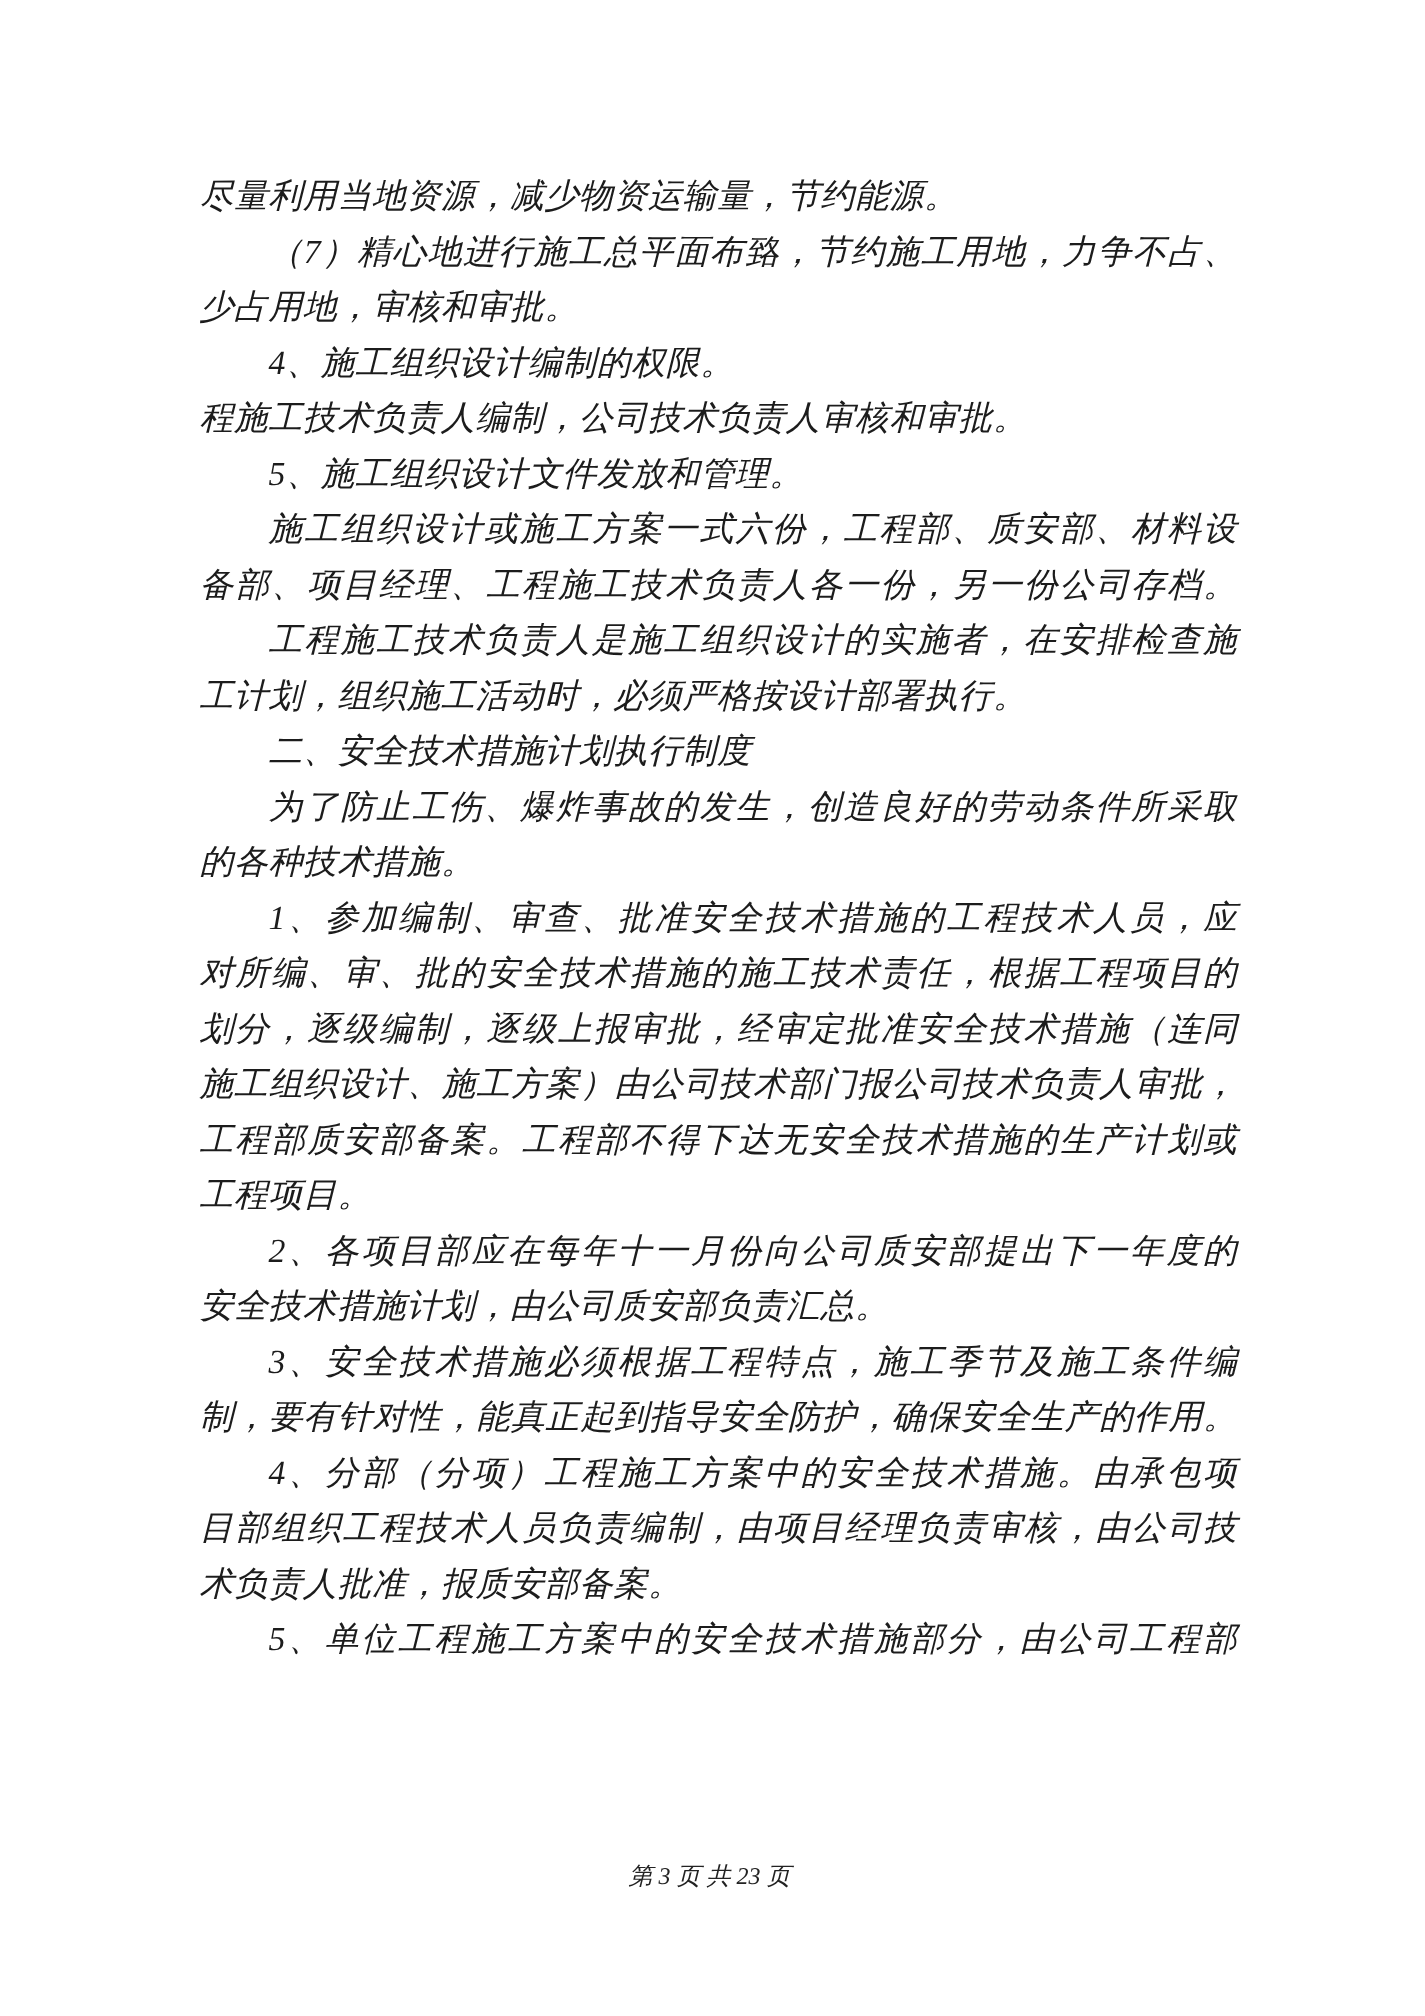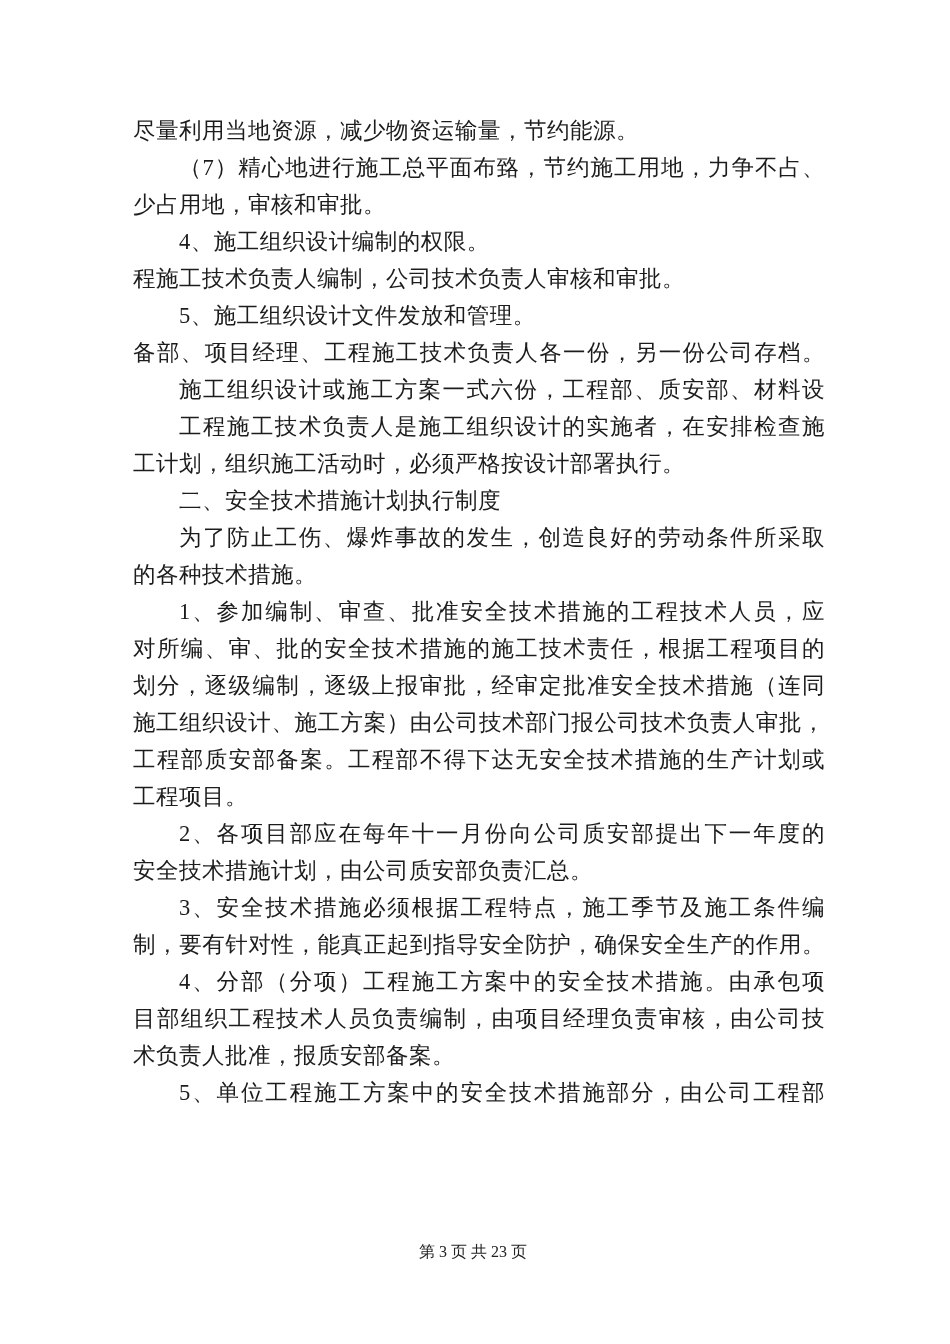--- a/index.html
+++ b/index.html
@@ -8,20 +8,21 @@
     background: #ffffff;
   }
   .page {
     position: relative;
     width: 950px;
     height: 1344px;
     background: #ffffff;
     font-family: "Liberation Serif", "DejaVu Serif", serif;
     color: #1c1c1c;
     overflow: hidden;
+    font-style: italic;
   }
   .body-text {
     position: absolute;
     left: 133px;
     top: 112px;
     width: 692px;
   }
   .line {
     font-size: 22.5px;
     line-height: 37px;
@@ -51,22 +52,22 @@
 <body>
 
 <div class="page">
   <div class="body-text" id="text-body">
       <div class="line">尽量利用当地资源，减少物资运输量，节约能源。</div>
       <div class="line indent just">（7）精心地进行施工总平面布臵，节约施工用地，力争不占、</div>
       <div class="line">少占用地，审核和审批。</div>
       <div class="line indent">4、施工组织设计编制的权限。</div>
       <div class="line">程施工技术负责人编制，公司技术负责人审核和审批。</div>
       <div class="line indent">5、施工组织设计文件发放和管理。</div>
+      <div class="line indent just">施工组织设计或施工方案一式六份，工程部、质安部、材料设</div>
       <div class="line just">备部、项目经理、工程施工技术负责人各一份，另一份公司存档。</div>
-      <div class="line indent just">施工组织设计或施工方案一式六份，工程部、质安部、材料设</div>
       <div class="line indent just">工程施工技术负责人是施工组织设计的实施者，在安排检查施</div>
       <div class="line">工计划，组织施工活动时，必须严格按设计部署执行。</div>
       <div class="line indent">二、安全技术措施计划执行制度</div>
       <div class="line indent just">为了防止工伤、爆炸事故的发生，创造良好的劳动条件所采取</div>
       <div class="line">的各种技术措施。</div>
       <div class="line indent just">1、参加编制、审查、批准安全技术措施的工程技术人员，应</div>
       <div class="line just">对所编、审、批的安全技术措施的施工技术责任，根据工程项目的</div>
       <div class="line just">划分，逐级编制，逐级上报审批，经审定批准安全技术措施（连同</div>
       <div class="line just">施工组织设计、施工方案）由公司技术部门报公司技术负责人审批，</div>
       <div class="line just">工程部质安部备案。工程部不得下达无安全技术措施的生产计划或</div>

